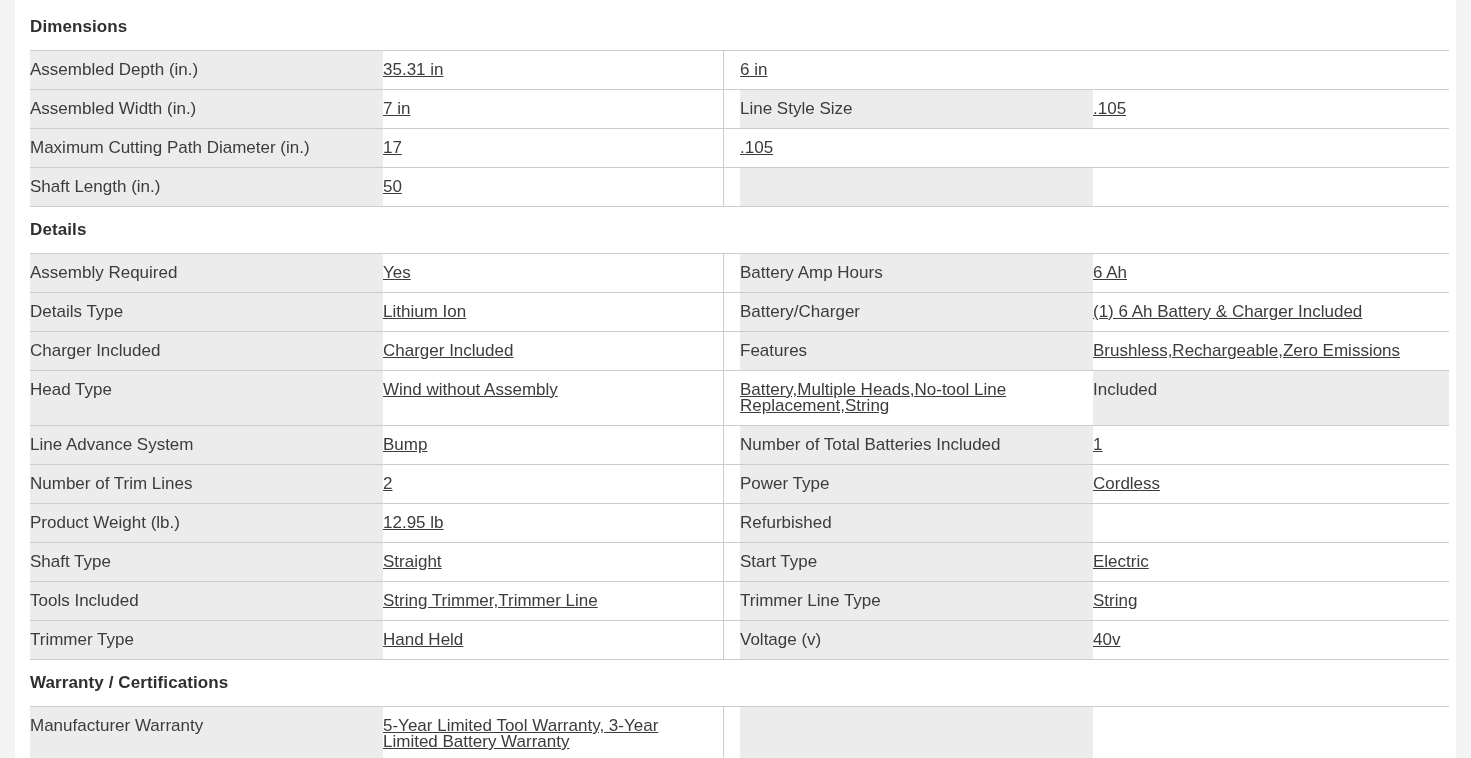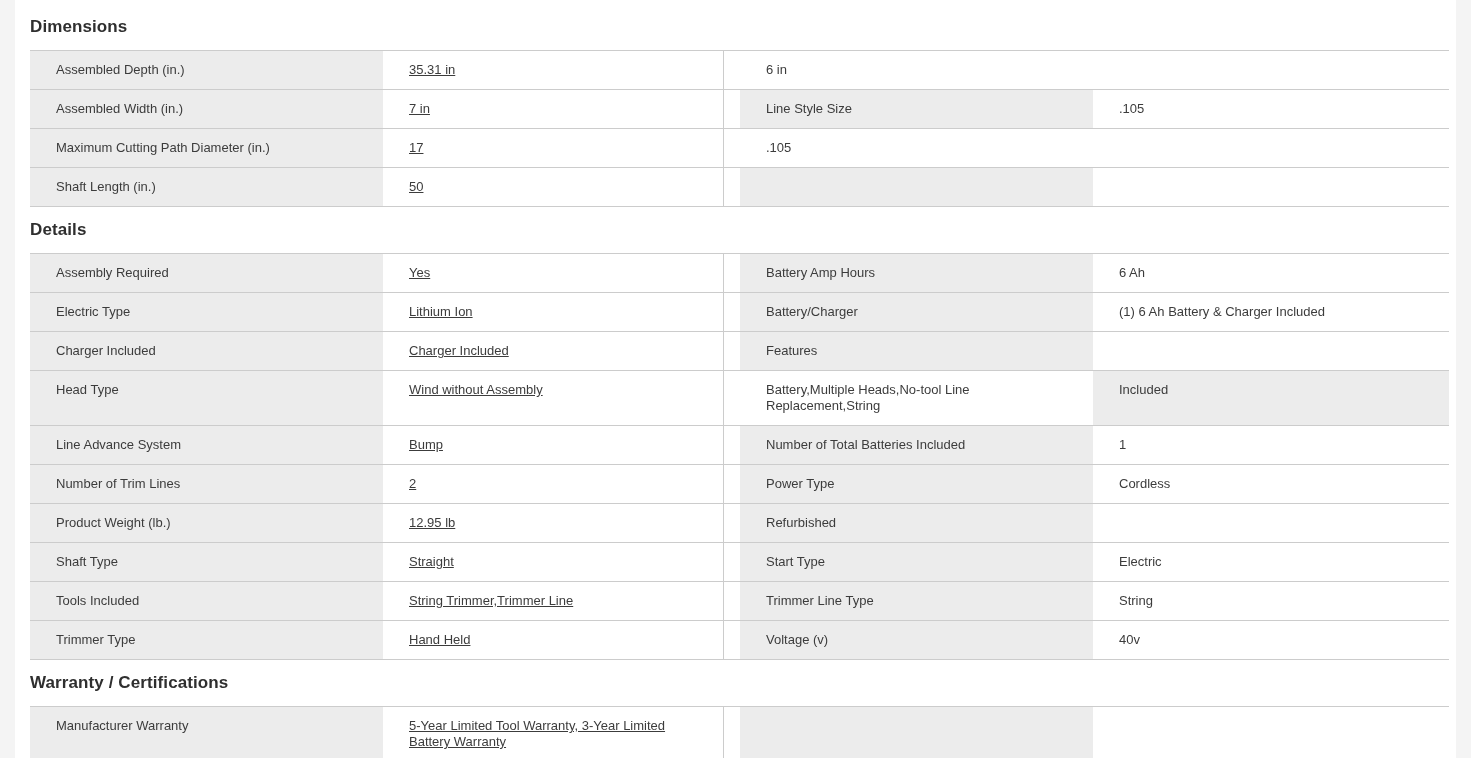--- a/index.html
+++ b/index.html
@@ -25,26 +25,26 @@
     color:var(--title-text);letter-spacing:0.1px;
   }
   .spec-table{border-bottom:1px solid var(--row-border);}
   .spec-row{
     display:grid;
     grid-template-columns:353px 340px 17px 353px 356px;
     border-top:1px solid var(--row-border);
     min-height:38px;box-sizing:border-box;
   }
   .cell{
-    padding:11px 10px 11px 26px;font-size:13px;line-height:16px;
+    padding:11px 10px 11px 0;font-size:17px;line-height:16px;
     color:var(--cell-text);box-sizing:border-box;
   }
   .cell.label{background:var(--label-bg);}
   .cell.value-left{padding-right:14px;text-decoration:underline;}
-  .cell.value-right{padding-right:36px;}
+  .cell.value-right{padding-right:36px;text-decoration:underline;}
   .gutter{border-left:1px solid var(--row-border);background:#ffffff;}
 </style>
 </head>
 <body>
 
 <div class="edge-strip left"></div>
 <div class="edge-strip right"></div>
 
 <div class="content" id="content">
   <section class="spec-section">
@@ -87,32 +87,33 @@
     <div class="spec-table">
   <div class="spec-row">
     <div class="cell label">Assembly Required</div>
     <div class="cell value value-left">Yes</div>
     <div class="gutter"></div>
     <div class="cell label">Battery Amp Hours</div>
     <div class="cell value value-right">6 Ah</div>
   </div>
 
   <div class="spec-row">
-    <div class="cell label">Electric Type</div>
+    <div class="cell label">Details Type</div>
     <div class="cell value value-left">Lithium Ion</div>
     <div class="gutter"></div>
     <div class="cell label">Battery/Charger</div>
     <div class="cell value value-right">(1) 6 Ah Battery &amp; Charger Included</div>
   </div>
 
   <div class="spec-row">
     <div class="cell label">Charger Included</div>
     <div class="cell value value-left">Charger Included</div>
     <div class="gutter"></div>
     <div class="cell label">Features</div>
+    <div class="cell value value-right">Brushless,Rechargeable,Zero Emissions</div>
   </div>
 
   <div class="spec-row">
     <div class="cell label">Head Type</div>
     <div class="cell value value-left">Wind without Assembly</div>
     <div class="gutter"></div>
     <div class="cell value value-right">Battery,Multiple Heads,No-tool Line Replacement,String</div>
     <div class="cell label">Included</div>
   </div>
 

